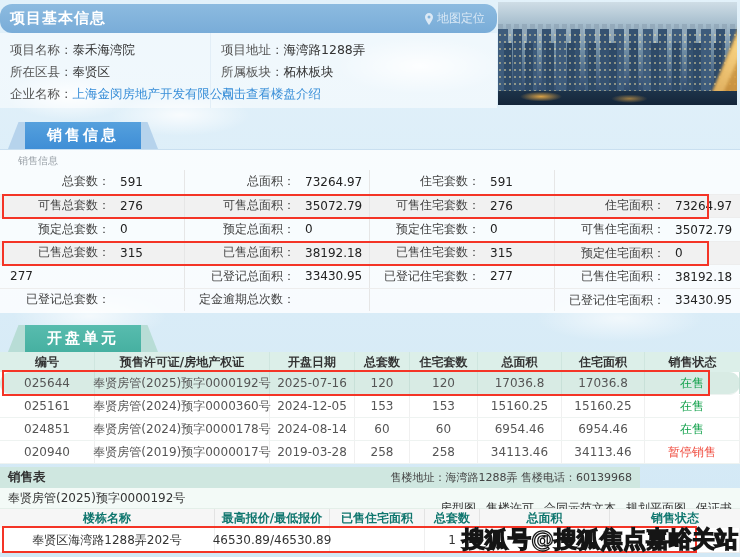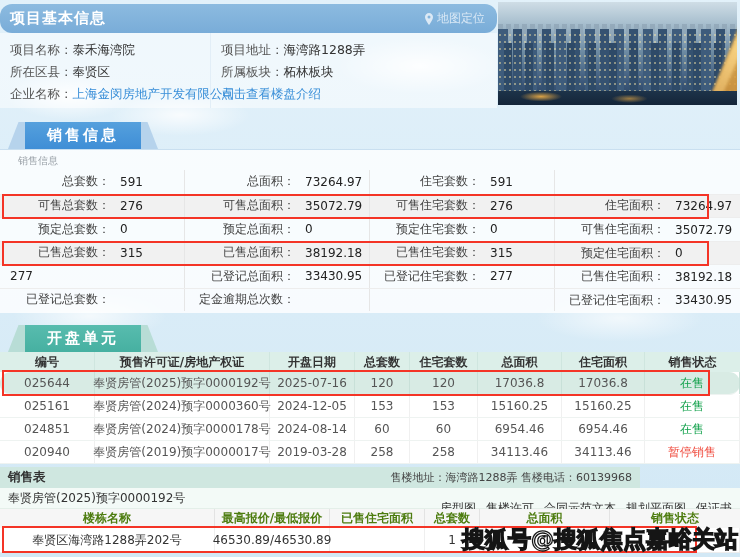--- a/index.html
+++ b/index.html
@@ -80,21 +80,21 @@
   .status-green{color:#12a14b;}
   .status-red{color:#f05043;}
   
   .st-bar{position:absolute;left:0;top:467px;width:640px;height:21px;background:#cfe7e0;display:flex;align-items:center;}
   .st-title{margin-left:8px;font-weight:bold;color:#333;font-size:12.5px;}
   .st-contact{position:absolute;right:8px;font-size:11px;color:#444;}
   .st-permit-row{position:absolute;left:0;top:488px;width:740px;height:21px;background:#f3faf7;display:flex;align-items:center;border-bottom:1px solid #e4efe9;box-sizing:border-box;}
   .st-permit{margin-left:8px;color:#333;}
   .st-links{position:absolute;right:8px;display:flex;gap:10px;color:#333;margin-top:21px;}
   .st-links span{cursor:pointer;}
-  .st-head{position:absolute;left:0;top:509px;width:740px;height:19px;display:flex;background:#f6f6f6;font-weight:bold;color:#4d7c0f;}
+  .st-head{position:absolute;left:0;top:509px;width:740px;height:19px;display:flex;background:#f6f6f6;font-weight:bold;color:#0f766e;}
   .st-col{display:flex;align-items:center;justify-content:center;box-sizing:border-box;height:100%;border-right:1px solid #e3e3e3;white-space:nowrap;}
   .st-col:last-child{border-right:none;}
   .s0{width:215px}.s1{width:115px}.s2{width:95px}.s3{width:55px}.s4{width:130px}.s5{width:130px}
   .st-row{position:absolute;left:0;top:528px;width:740px;height:25px;display:flex;background:#fff;border-bottom:1px solid #ededed;box-sizing:border-box;color:#333;}
   .st-row .st-col{border-right:1px solid #efefef;}
   
   .red-box{position:absolute;border:2px solid #f43426;box-sizing:border-box;pointer-events:none;}
   .rb1{left:2px;top:194px;width:707px;height:25px;}
   .rb2{left:2px;top:241px;width:707px;height:25px;}
   .rb3{left:2px;top:370px;width:708px;height:26px;}

